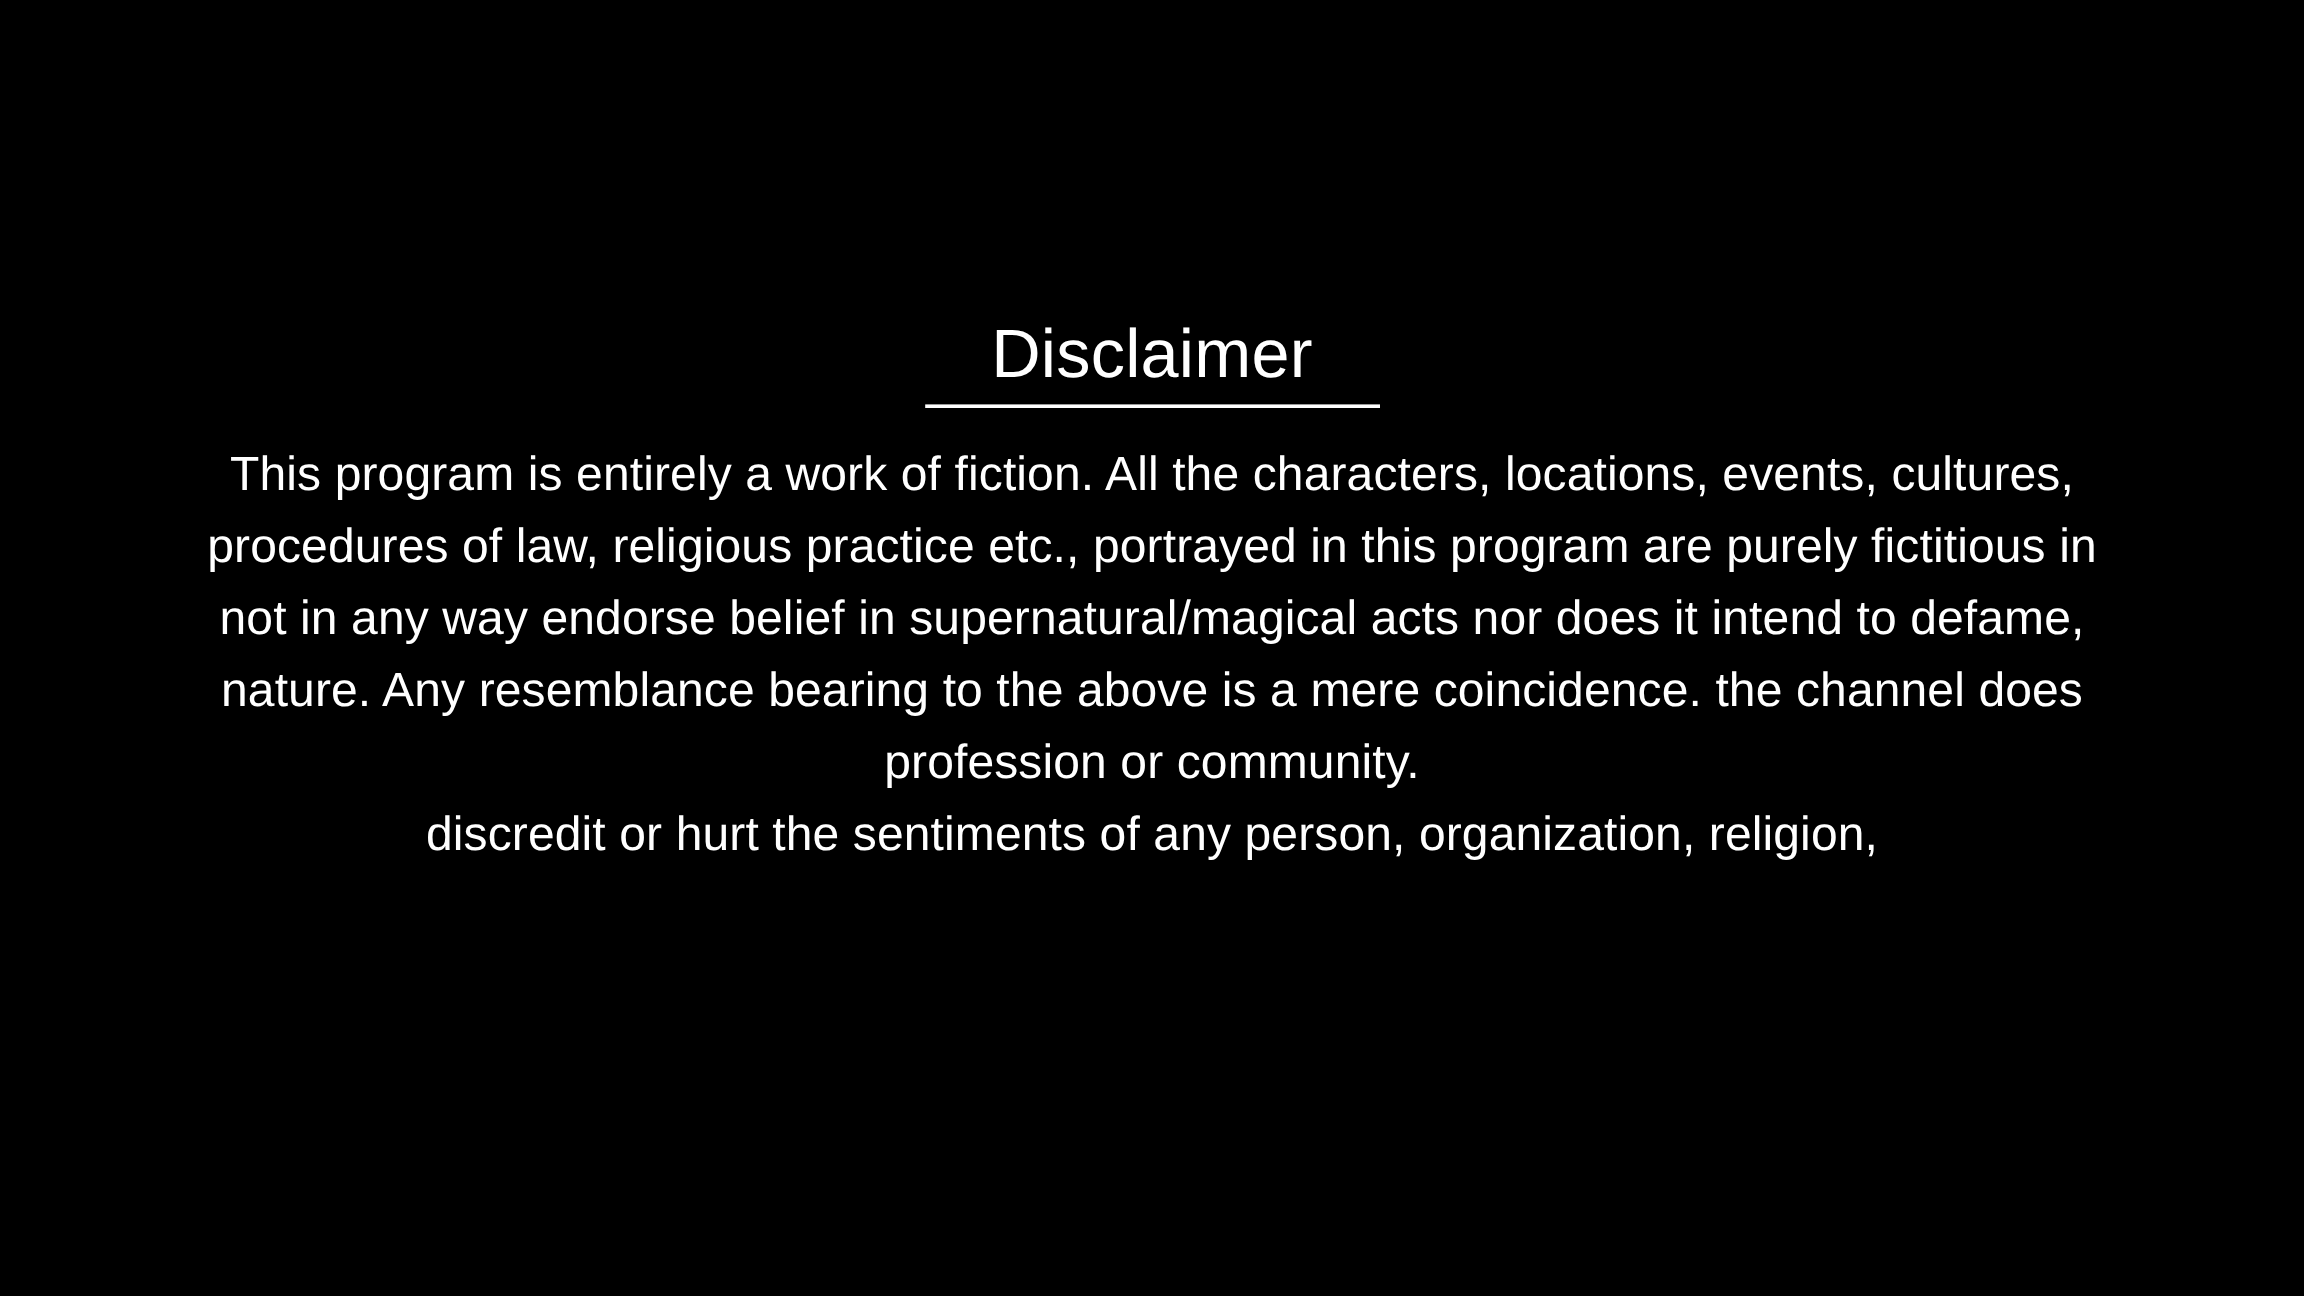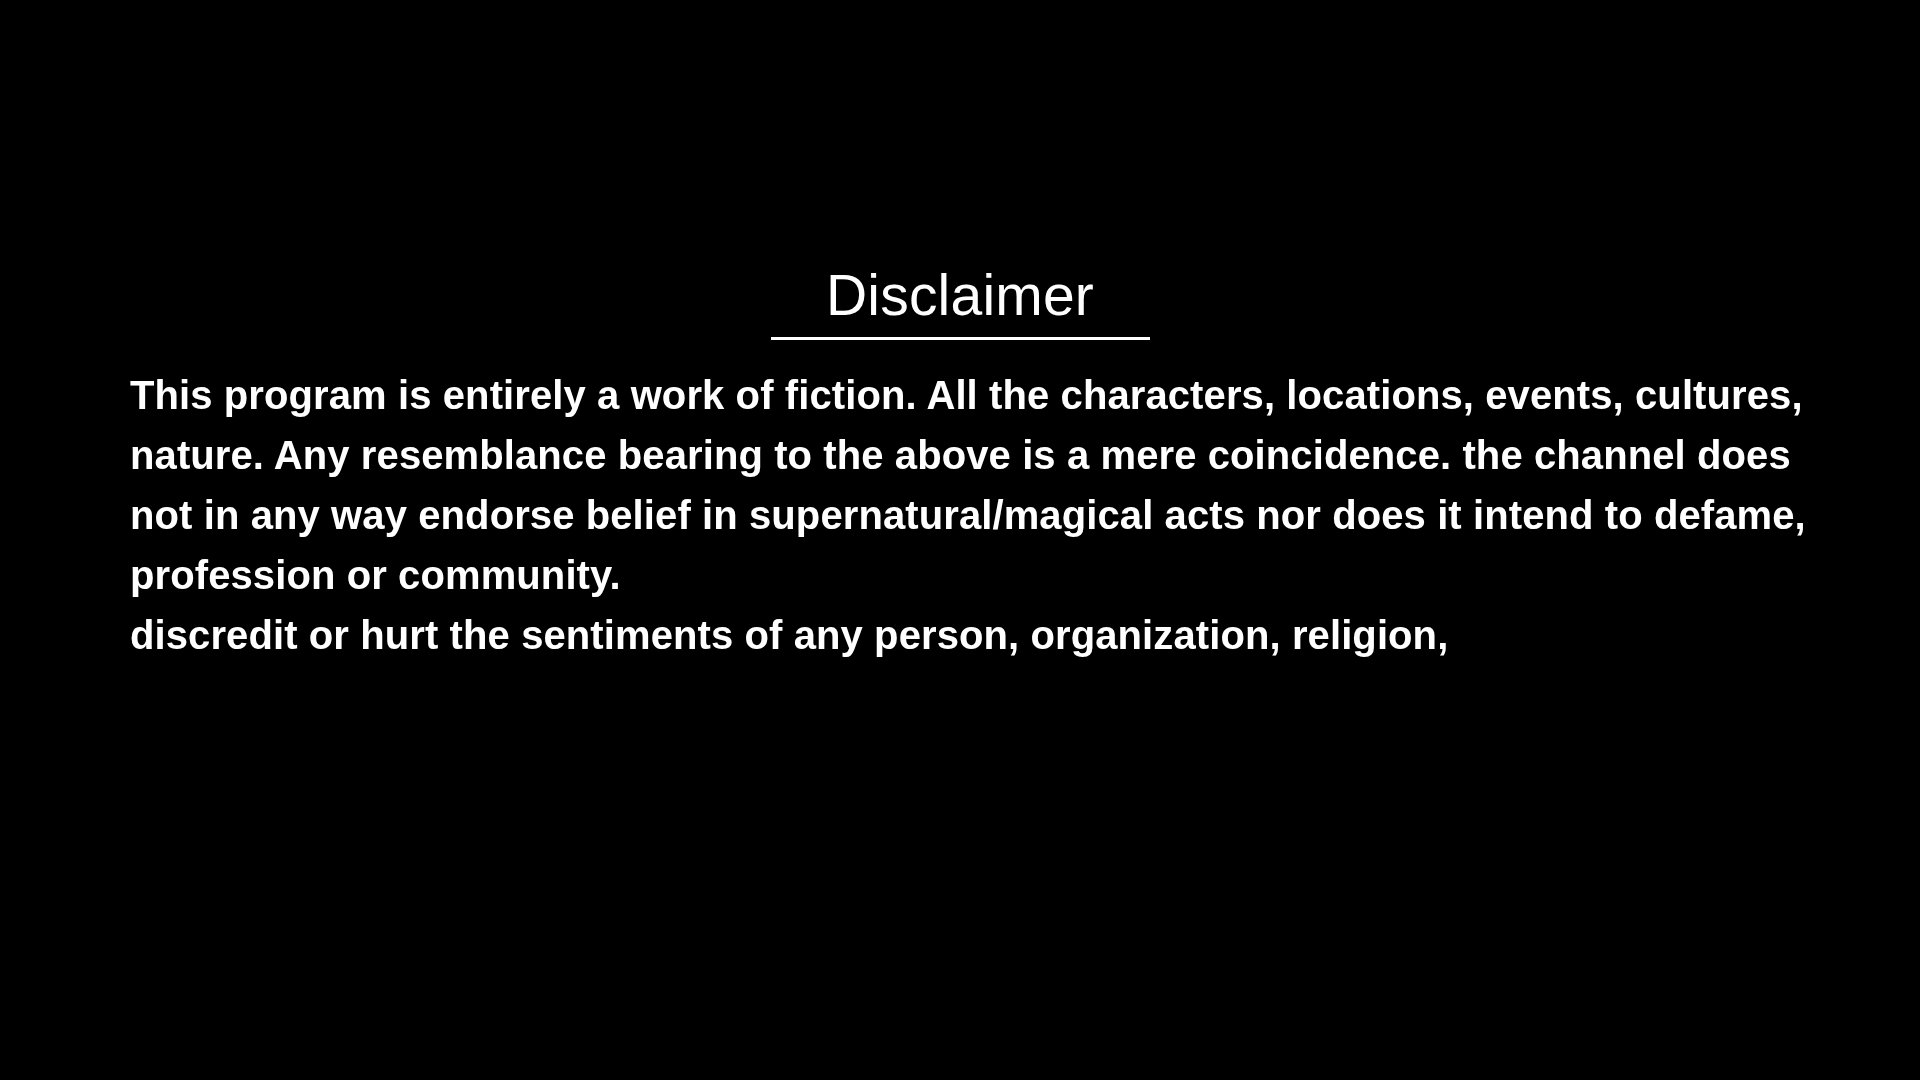--- a/index.html
+++ b/index.html
@@ -62,23 +62,23 @@
     border: 0;
   }
 
   .body-text {
     margin: 16px;
     padding: 0;
     width: 1660px;
     color: #ffffff;
     font-family: "Liberation Sans", sans-serif;
     font-size: 40px;
-    font-weight: 700;
+    font-weight: 400;
     line-height: 60px;
-    text-align: left;
+    text-align: center;
     letter-spacing: 0.1px;
     margin-top: 25px;
   }
 
   .body-line {
     display: block;
     white-space: nowrap;
   }
 </style>
 </head>
@@ -88,21 +88,22 @@
 
   <div class="content-block">
 
     <div class="title-wrap">
       <h1 class="disclaimer-title" style="color: rgb(255, 255, 255);">Disclaimer</h1>
       <div class="title-rule" style="background: rgb(255, 255, 255); width: 379px;"></div>
     </div>
 
     <p class="body-text" style="color: rgb(255, 255, 255);">
       <span class="body-line">This program is entirely a work of fiction. All the characters, locations, events, cultures,</span>
+      <span class="body-line">procedures of law, religious practice etc., portrayed in this program are purely fictitious in</span>
+      <span class="body-line">not in any way endorse belief in supernatural/magical acts nor does it intend to defame,</span>
       <span class="body-line">nature. Any resemblance bearing to the above is a mere coincidence. the channel does</span>
-      <span class="body-line">not in any way endorse belief in supernatural/magical acts nor does it intend to defame,</span>
       <span class="body-line">profession or community.</span>
       <span class="body-line">discredit or hurt the sentiments of any person, organization, religion,</span>
     </p>
 
   </div>
 
 </div>
 
 </body></html>

